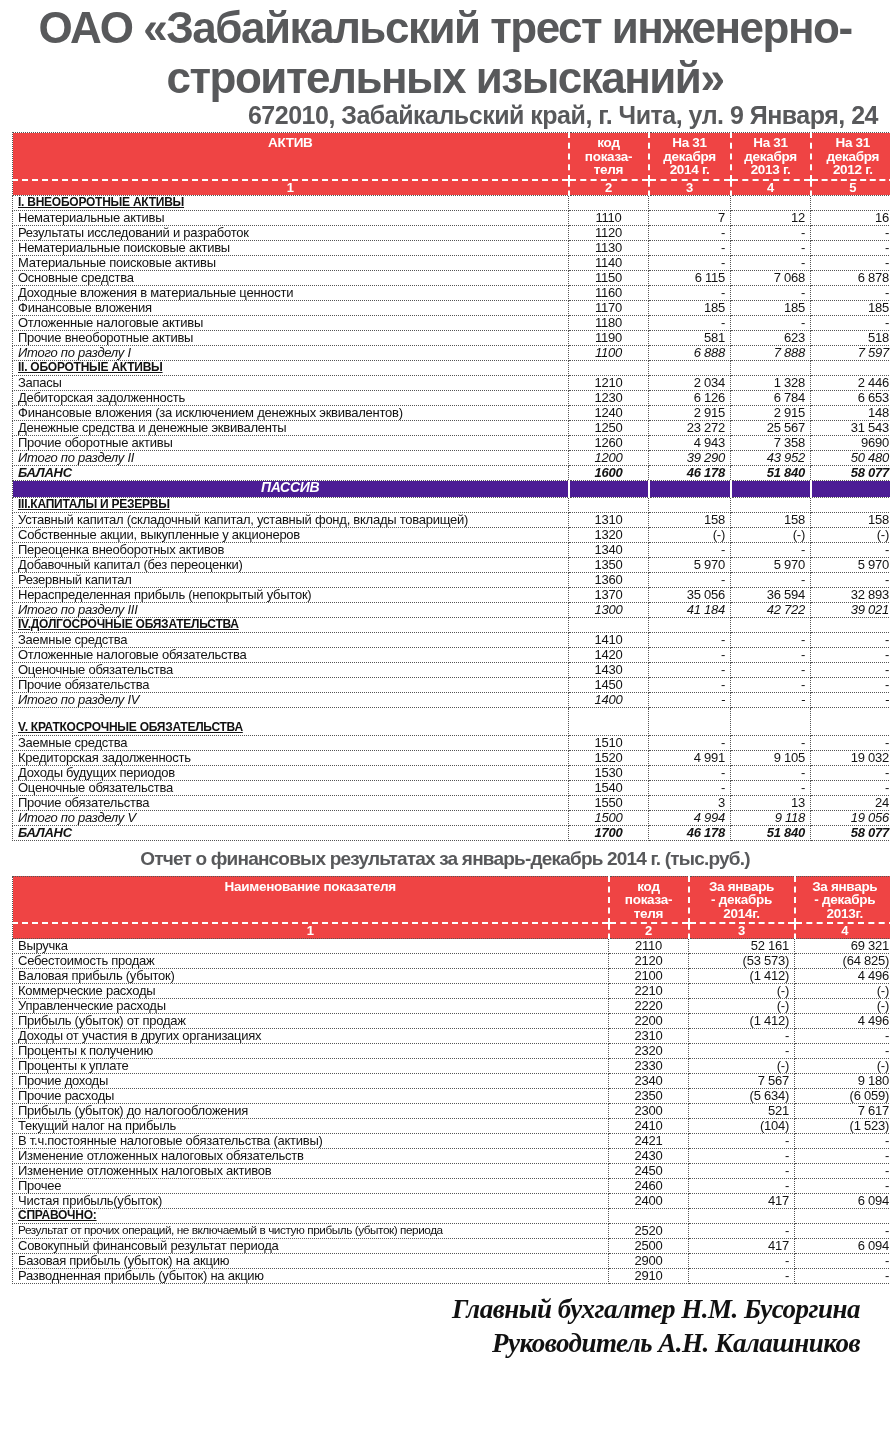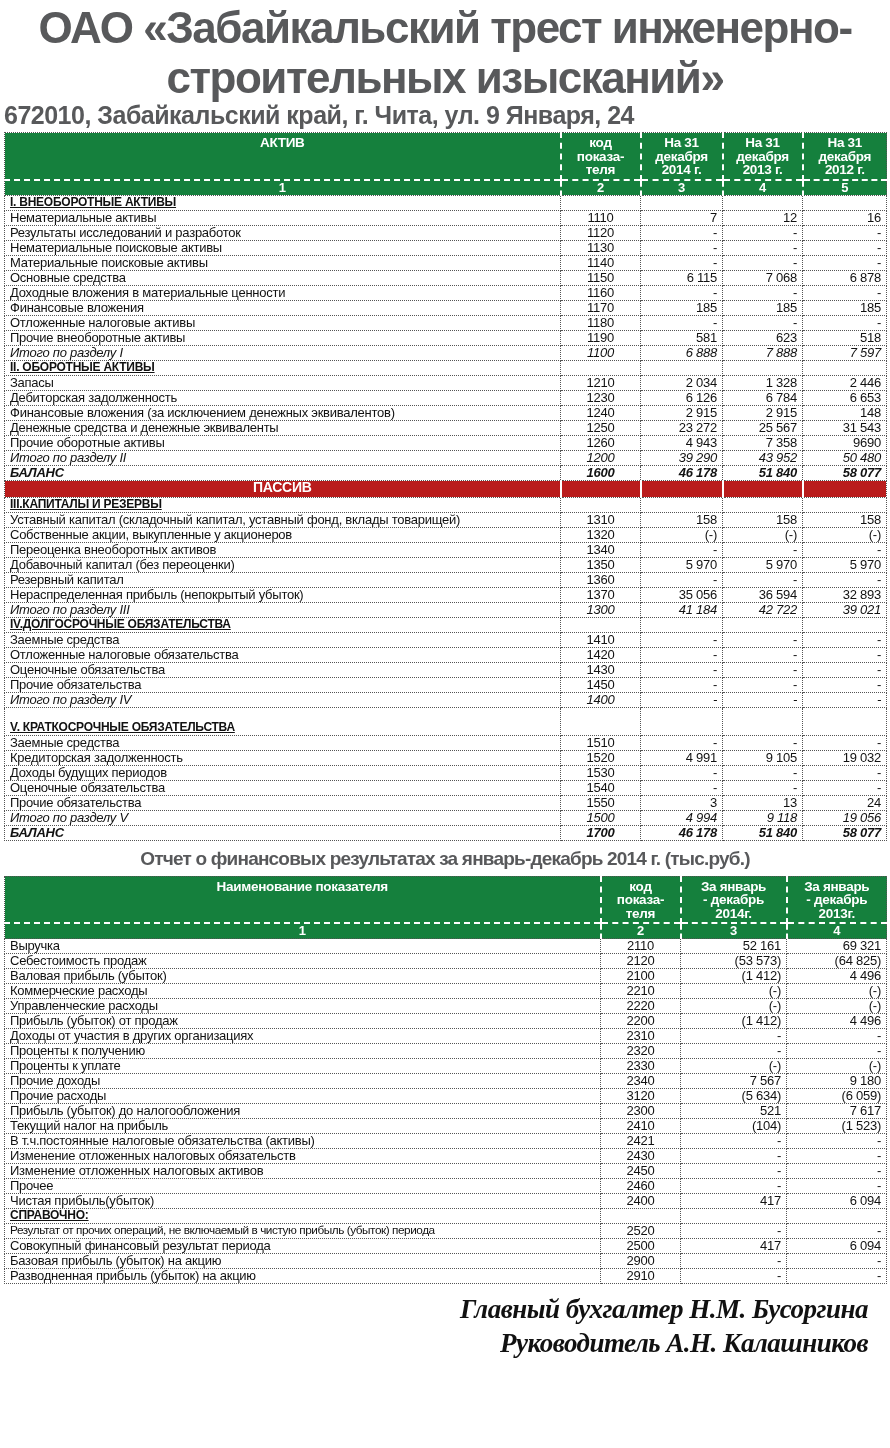--- a/index.html
+++ b/index.html
@@ -1,43 +1,43 @@
 <!DOCTYPE html>
 <html lang="ru"><head>
 <meta charset="utf-8">
 <style>
   html,body { margin:0; padding:0; }
   body {
     width:890px; height:1448px; background:#fff; color:#111;
     font-family:"Liberation Sans", sans-serif; overflow:hidden;
   }
-  .doc { padding:2px 4px; }
+  .doc { padding:2px 12px; }
 
   
   .title-main {
     color:#58595b; font-weight:bold; text-align:center;
     font-size:44px; line-height:48px; letter-spacing:-1.5px; margin-top:2px;
   }
   .title-sub {
-    color:#58595b; font-weight:bold; text-align:left;
+    color:#58595b; font-weight:bold; text-align:right;
     font-size:25px; line-height:27px; letter-spacing:-0.5px;
   }
   .income-title {
     color:#58595b; font-weight:bold; text-align:center;
     font-size:19px; line-height:29px; letter-spacing:-0.8px; margin:3px 0 2px 0;
   }
 
   
   table {
     border-collapse:collapse; table-layout:fixed;
     width:882px; margin:3px auto 0 auto;
     border:1px dotted #555;
   }
   thead th {
-    background:#15803d; color:#fff; font-weight:bold;
+    background:#ef4444; color:#fff; font-weight:bold;
     font-size:13.5px; line-height:13.5px; letter-spacing:-0.3px;
     vertical-align:top; text-align:center; padding:3px 1px 2px 1px;
     white-space:pre-line; border-left:2px dashed #fff;
   }
   thead th:first-child { border-left:1px dotted #555; }
   thead tr.colnum th {
     border-top:2px dashed #fff; padding:0 0 1px 0;
     font-size:13px; line-height:13px; height:13px;
   }
   tbody td {
@@ -49,22 +49,22 @@
   td.c-label { text-align:left; }
   td.c-code  { text-align:center; }
   td.c-val   { text-align:right; }
   tr.section td.c-label { font-weight:bold; font-size:12px;text-decoration:underline; }
   tr.total td { font-style:italic;margin-top:36px; }
   tr.grand td { font-style:italic; font-weight:bold; }
   tr.pretall td { padding-top:13px; }
   tr.wrap td.c-label { white-space:normal; }
   tr.small td.c-label { font-size:11.8px; letter-spacing:-0.45px; }
   tr.band td {
-    background:#b91c1c; height:16px;
-    border-left:2px dashed #fff; border-top:1px dotted #555; border-bottom:1px dotted #555;
+    background:#4c1d95; height:16px;
+    border-left:2px dashed #fff; border-top:1px dotted #555; border-bottom:1px dotted #555;font-style:italic;
   }
   tr.band td:first-child { border-left:1px dotted #555; }
   tr.band td.c-label { color:#fff; font-weight:bold; text-align:center; font-size:14px; }
 
   
   .signatures {
     margin-top:8px; padding-right:18px; text-align:right;
     font-family:"Liberation Serif", serif; font-style:italic; font-weight:bold;
     font-size:27px; line-height:34px; color:#111; letter-spacing:-0.5px;
   }
@@ -493,21 +493,21 @@
           <td class="c-val">(-)</td>
         </tr>
         <tr class="item">
           <td class="c-label">Прочие доходы</td>
           <td class="c-code">2340</td>
           <td class="c-val">7 567</td>
           <td class="c-val">9 180</td>
         </tr>
         <tr class="item">
           <td class="c-label">Прочие расходы</td>
-          <td class="c-code">3120</td>
+          <td class="c-code">2350</td>
           <td class="c-val">(5 634)</td>
           <td class="c-val">(6 059)</td>
         </tr>
         <tr class="item">
           <td class="c-label">Прибыль (убыток) до налогообложения</td>
           <td class="c-code">2300</td>
           <td class="c-val">521</td>
           <td class="c-val">7 617</td>
         </tr>
         <tr class="item">

